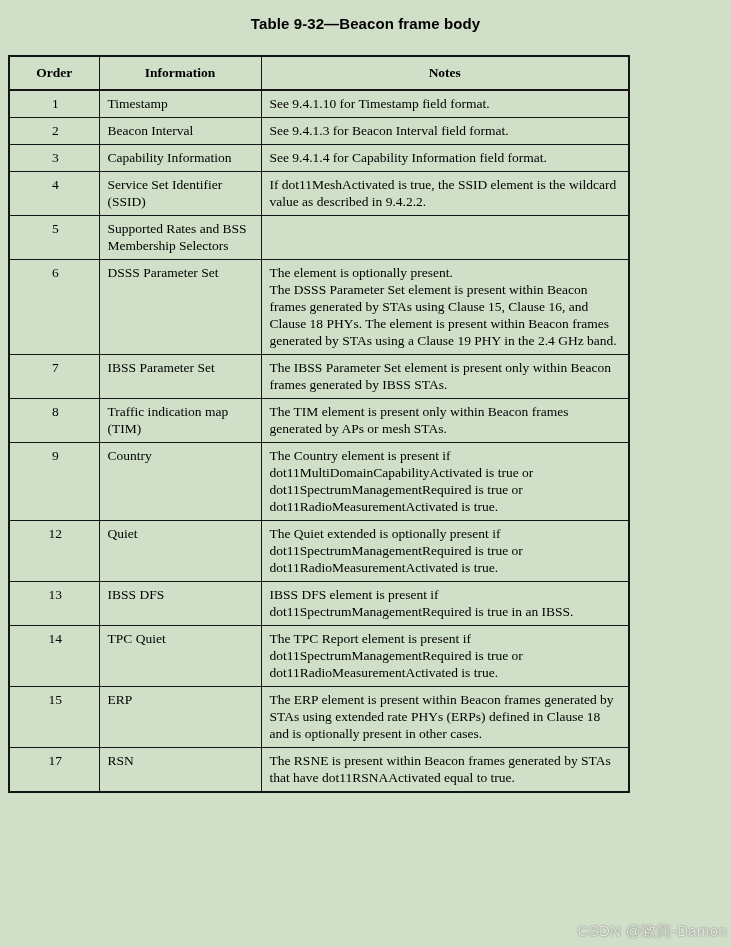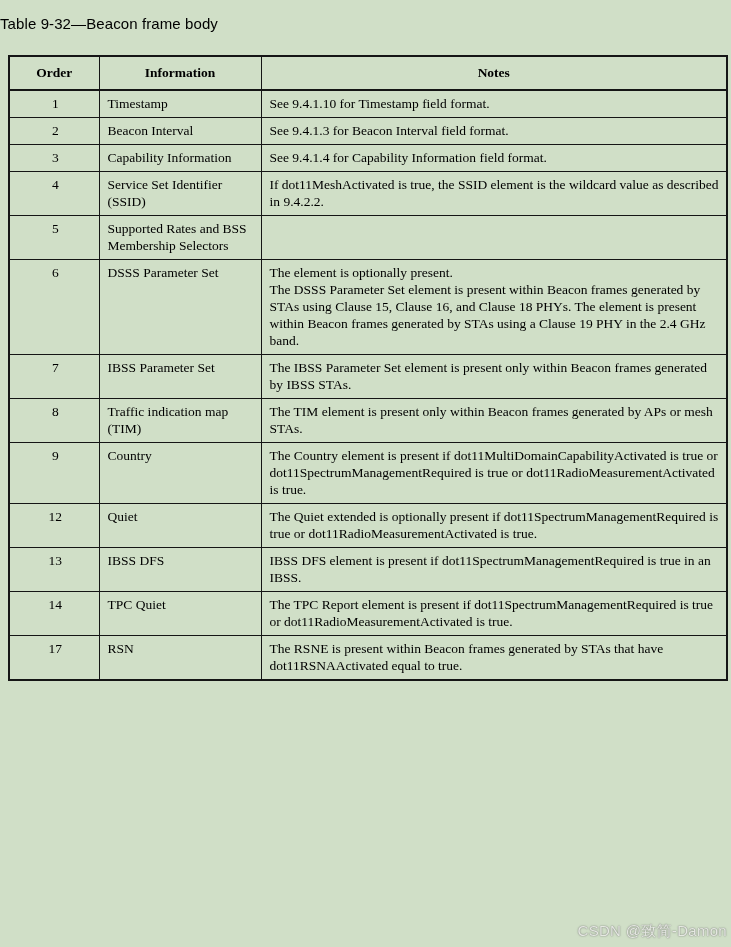--- a/index.html
+++ b/index.html
@@ -7,31 +7,31 @@
     width: 731px;
     height: 947px;
     background: #d0dfc7;
     position: relative;
     overflow: hidden;
     font-family: "Liberation Serif", serif;
     color: #000;
   }
   .page-title {
     margin: 15px 0 0 0;
-    text-align: left;
+    text-align: center;
     font-family: "Liberation Sans", sans-serif;
-    font-weight: normal;
+    font-weight: bold;
     font-size: 15px;
     letter-spacing: 0.1px;
   }
   table.spec-table {
     position: absolute;
     left: 8px;
     top: 55px;
-    width: 720px;
+    width: 622px;
     border-collapse: collapse;
     table-layout: fixed;
   }
   table.spec-table, table.spec-table th, table.spec-table td {
     border: 1px solid #151515;
   }
   table.spec-table {
     border: 2px solid #151515;
   }
   table.spec-table thead th {
@@ -166,20 +166,27 @@
         </td>
       </tr>
       <tr>
         <td class="col-order">14</td>
         <td class="col-info">TPC Quiet</td>
         <td class="col-notes">
           <p>The TPC Report element is present if dot11SpectrumManagementRequired is true or dot11RadioMeasurementActivated is true.</p>
         </td>
       </tr>
       <tr>
+        <td class="col-order">15</td>
+        <td class="col-info">ERP</td>
+        <td class="col-notes">
+          <p>The ERP element is present within Beacon frames generated by STAs using extended rate PHYs (ERPs) defined in Clause 18 and is optionally present in other cases.</p>
+        </td>
+      </tr>
+      <tr>
         <td class="col-order">17</td>
         <td class="col-info">RSN</td>
         <td class="col-notes">
           <p>The RSNE is present within Beacon frames generated by STAs that have dot11RSNAActivated equal to true.</p>
         </td>
       </tr>
     </tbody>
 </table>
 
 <div class="watermark">CSDN @致简-Damon</div>

